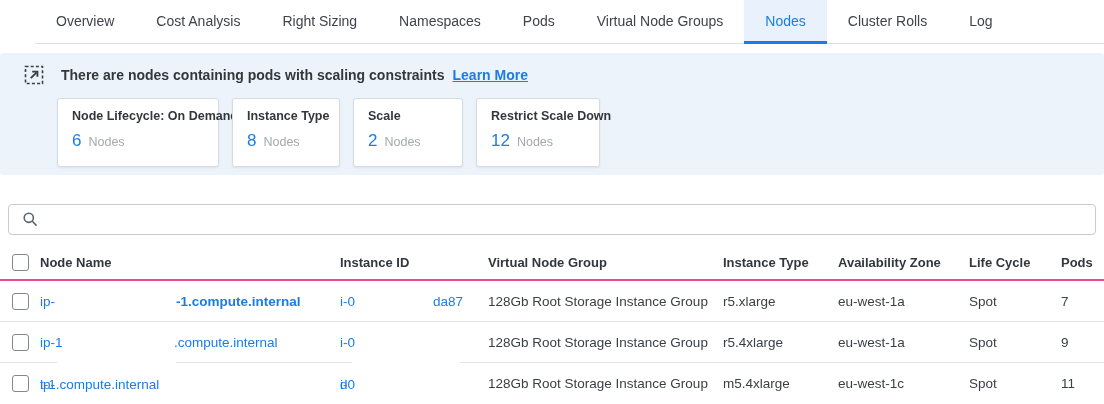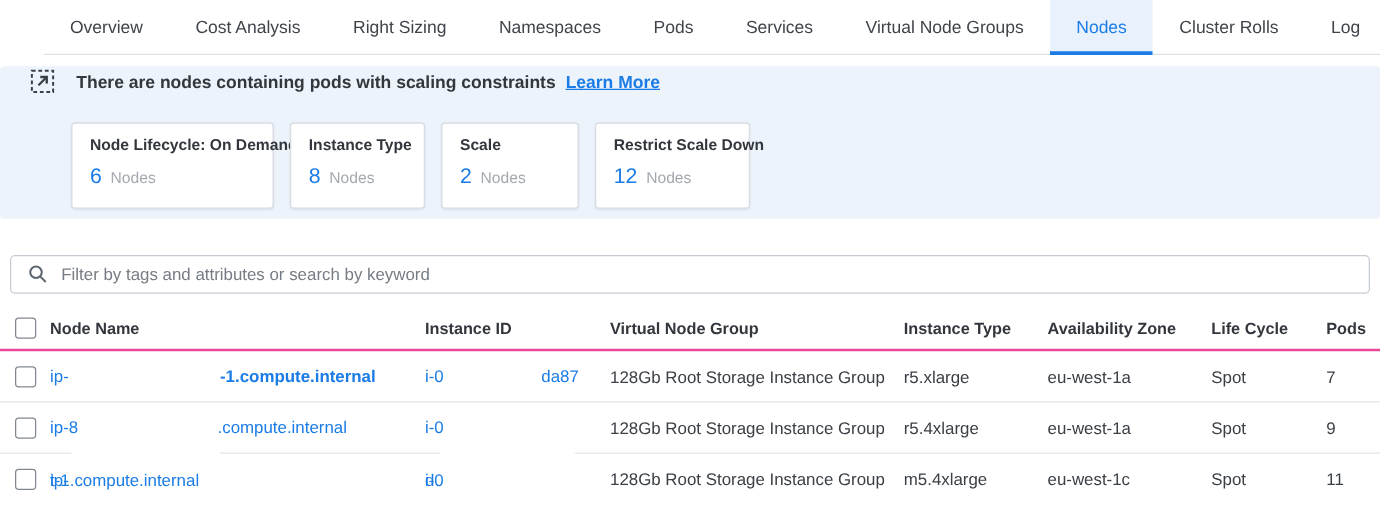--- a/index.html
+++ b/index.html
@@ -8,21 +8,21 @@
   .screen { position:relative; width:1104px; height:404px; background:#fff; overflow:hidden; }
 
   
   .tabbar { display:flex; height:44px; border-bottom:1px solid #dde1e6; background:#fff;margin-left:35px; }
   .tab { display:flex; align-items:center; height:44px; padding:0 21px;
          font-size:14px; color:#3f444b; cursor:pointer; border-bottom:3px solid transparent; white-space:nowrap; }
   .tab.active { color:#1b7ce6; background:#e8f1fc; border-bottom-color:#1b7ce6; }
 
   
   .banner { margin-top:9px; height:122px; background:#ecf3fb; border-radius:3px; position:relative; }
-  .banner-head { display:flex; align-items:center; padding:2px 0 0 24px; }
+  .banner-head { display:flex; align-items:center; padding:12px 0 0 24px; }
   .banner-icon { width:20px; height:20px; flex:0 0 auto; }
   .banner-msg { margin-left:17px; font-size:14px; font-weight:700; color:#33373d; }
   .banner-link { margin-left:8px; font-size:14px; font-weight:700; color:#1b7ce6; text-decoration:underline; cursor:pointer; }
   .cards { position:absolute; left:57px; top:45px; display:flex; gap:13px; }
   .card { background:#fff; border:1px solid #d7dce1; border-radius:3px; height:69px;
           padding:10px 14px; box-shadow:0 1px 2px rgba(20,40,60,0.08); }
   .card:nth-child(1){ width:162px; } .card:nth-child(2){ width:108px; }
   .card:nth-child(3){ width:110px; } .card:nth-child(4){ width:124px; }
   .card-title { font-size:12.5px; font-weight:700; color:#33373d; white-space:nowrap; }
   .card-count-row { margin-top:8px; display:flex; align-items:baseline; gap:7px; }
@@ -57,21 +57,20 @@
 <body>
 
 <div class="screen">
 
   <nav class="tabbar">
     <div class="tab">Overview</div>
     <div class="tab">Cost Analysis</div>
     <div class="tab">Right Sizing</div>
     <div class="tab">Namespaces</div>
     <div class="tab">Pods</div>
-    <div class="tab">Services</div>
     <div class="tab">Virtual Node Groups</div>
     <div class="tab active">Nodes</div>
     <div class="tab">Cluster Rolls</div>
     <div class="tab">Log</div>
   </nav>
 
   <section class="banner">
     <div class="banner-head">
       <span class="banner-icon">
         <svg viewBox="0 0 20 20" width="20" height="20">
@@ -115,21 +114,20 @@
     </div>
   </section>
 
   <div class="searchbox">
     <span class="search-icon">
       <svg viewBox="0 0 17 17" width="17" height="17">
         <circle cx="6.8" cy="6.8" r="4.6" fill="none" stroke="#5c646d" stroke-width="1.6"></circle>
         <path d="M10.3 10.3 L14.6 14.6" stroke="#5c646d" stroke-width="1.6"></path>
       </svg>
     </span>
-    <input type="text" value="" placeholder="Filter by tags and attributes or search by keyword" style="">
   </div>
 
   <div>
     <div class="grid-row thead">
       <div>
           <div class="cb"></div>
         </div>
       <div>Node Name</div>
       <div>Instance ID</div>
       <div>Virtual Node Group</div>
@@ -156,21 +154,21 @@
       <div>eu-west-1a</div>
       <div>Spot</div>
       <div>7</div>
     </div>
 
     <div class="grid-row trow">
       <div>
           <div class="cb"></div>
         </div>
       <div class="cell-redacted node">
-        <span class="pre link">ip-8</span>
+        <span class="pre link">ip-1</span>
         <span class="suf link">.compute.internal</span>
       </div>
       <div class="cell-redacted inst">
         <span class="pre link">i-0</span>
         <span class="suf link"></span>
       </div>
       <div>128Gb Root Storage Instance Group</div>
       <div>r5.4xlarge</div>
       <div>eu-west-1a</div>
       <div>Spot</div>

